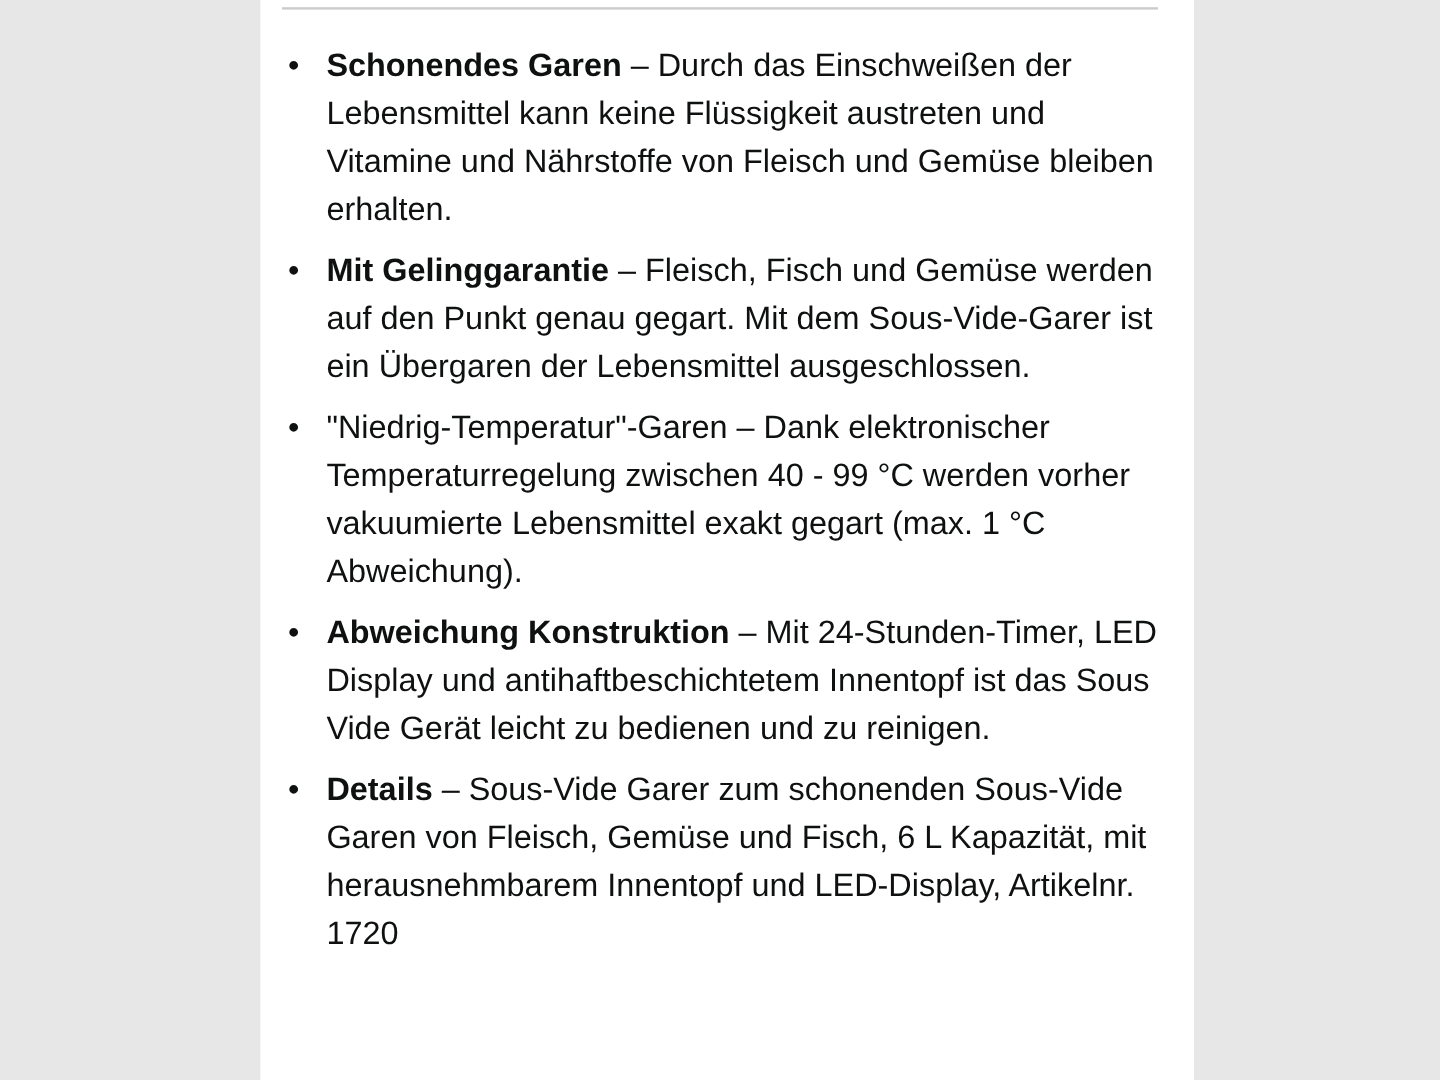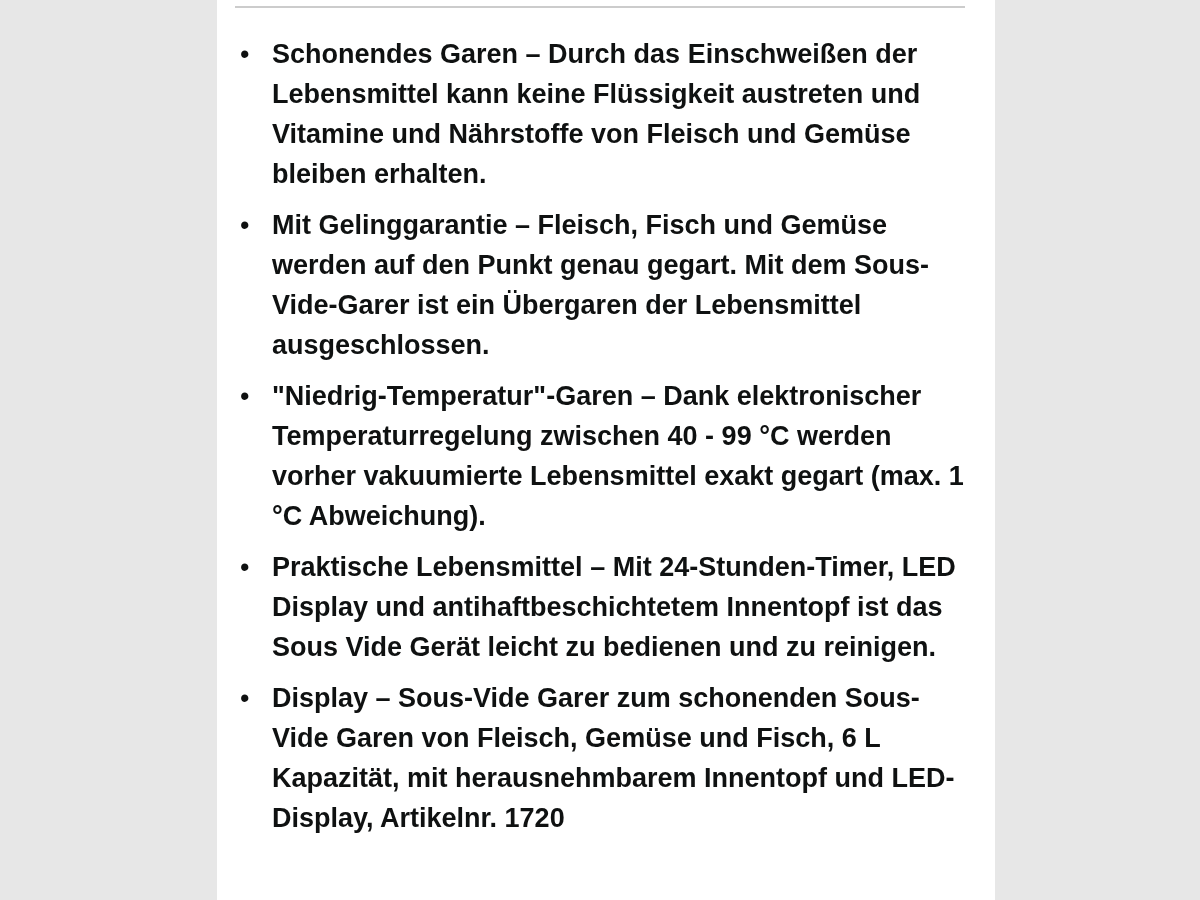--- a/index.html
+++ b/index.html
@@ -53,21 +53,21 @@
   }
   .bullet-text {
     flex: 1;
     min-width: 0;
   }
   .bullet-lead {
     font-weight: 700;
     text-align: right;
   }
   .bullet-rest {
-    font-weight: 700;
+    font-weight: 400;
   }
 </style>
 </head>
 <body>
 
 <div class="page">
   <main class="content-panel">
     <hr class="divider">
     <ul class="feature-bullets">
       <li>
@@ -77,21 +77,21 @@
       <li>
         <span class="bullet-dot">•</span>
         <span class="bullet-text"><span class="bullet-lead">Mit Gelinggarantie</span><span class="bullet-rest"> – Fleisch, Fisch und Gemüse werden auf den Punkt genau gegart. Mit dem Sous-Vide-Garer ist ein Übergaren der Lebensmittel ausgeschlossen.</span></span>
       </li>
       <li>
         <span class="bullet-dot">•</span>
         <span class="bullet-text"><span class="bullet-lead"></span><span class="bullet-rest">"Niedrig-Temperatur"-Garen – Dank elektronischer Temperaturregelung zwischen 40 - 99 °C werden vorher vakuumierte Lebensmittel exakt gegart (max. 1 °C Abweichung).</span></span>
       </li>
       <li>
         <span class="bullet-dot">•</span>
-        <span class="bullet-text"><span class="bullet-lead">Praktische Lebensmittel</span><span class="bullet-rest"> – Mit 24-Stunden-Timer, LED Display und antihaftbeschichtetem Innentopf ist das Sous Vide Gerät leicht zu bedienen und zu reinigen.</span></span>
+        <span class="bullet-text"><span class="bullet-lead">Abweichung Konstruktion</span><span class="bullet-rest"> – Mit 24-Stunden-Timer, LED Display und antihaftbeschichtetem Innentopf ist das Sous Vide Gerät leicht zu bedienen und zu reinigen.</span></span>
       </li>
       <li>
         <span class="bullet-dot">•</span>
-        <span class="bullet-text"><span class="bullet-lead">Display</span><span class="bullet-rest"> – Sous-Vide Garer zum schonenden Sous-Vide Garen von Fleisch, Gemüse und Fisch, 6 L Kapazität, mit herausnehmbarem Innentopf und LED-Display, Artikelnr. 1720</span></span>
+        <span class="bullet-text"><span class="bullet-lead">Details</span><span class="bullet-rest"> – Sous-Vide Garer zum schonenden Sous-Vide Garen von Fleisch, Gemüse und Fisch, 6 L Kapazität, mit herausnehmbarem Innentopf und LED-Display, Artikelnr. 1720</span></span>
       </li>
     </ul>
   </main>
 </div>
 
 </body></html>

